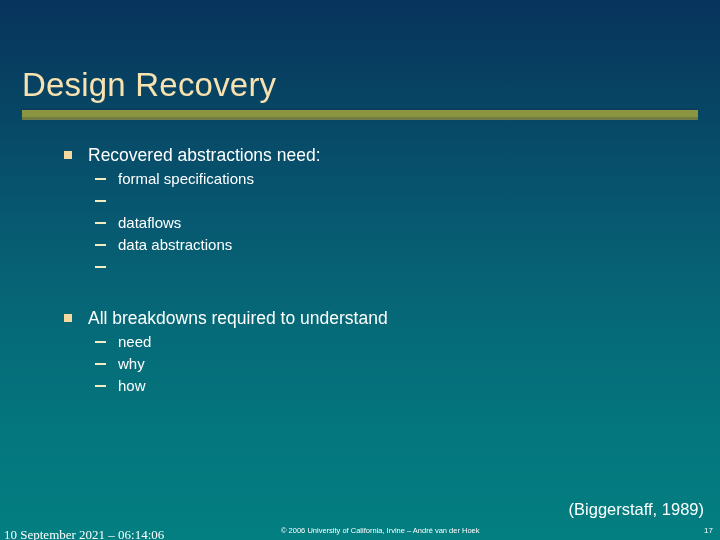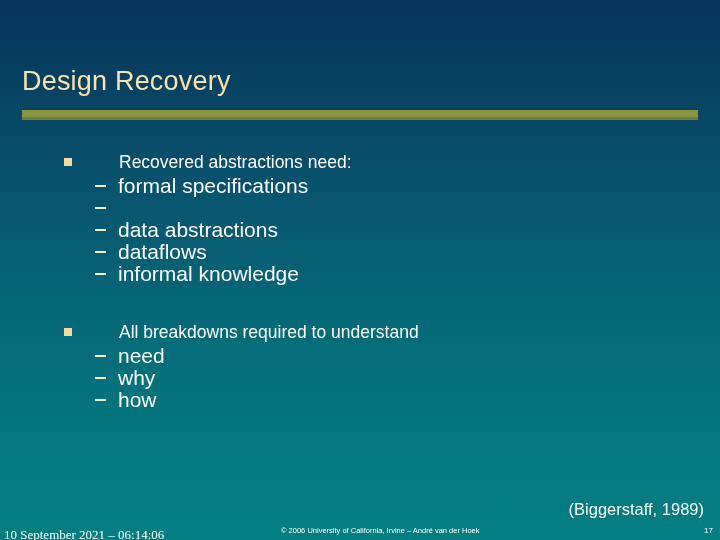--- a/index.html
+++ b/index.html
@@ -24,21 +24,21 @@
                 #04757d 78%,
                 #037f81 100%);
     overflow: hidden;
   }
 
   
   .title {
     position: absolute;
     left: 22px;
     top: 66px;
-    font-size: 27px;
+    font-size: 33px;
     letter-spacing: 0.2px;
     color: #f7e2b0;
     white-space: nowrap;
   }
 
   
   .rule-wrap {
     position: absolute;
     left: 22px;
     top: 108px;
@@ -60,23 +60,23 @@
   
   .body {
     position: absolute;
     left: 0;
     top: 138px;
     width: 720px;
   }
 
   .lvl1 {
     position: relative;
-    padding-left: 119px;
+    padding-left: 88px;
     min-height: 26px;
-    margin-top: 11px;
+    margin-top: 4px;
   }
   .lvl1 .sq {
     position: absolute;
     left: 64px;
     top: 9px;
     width: 8px;
     height: 8px;
     background: #f6d99f;
   }
   .lvl1 .txt {
@@ -93,21 +93,21 @@
   }
   .lvl2 .dash {
     position: absolute;
     left: 95px;
     top: 10px;
     width: 11px;
     height: 2px;
     background: #f3ecc0;
   }
   .lvl2 .txt {
-    font-size: 21px;
+    font-size: 15px;
     color: #ffffff;
     line-height: 22px;
     white-space: nowrap;
   }
 
   .group-gap { height: 23px; }
 
   
   .citation {
     position: absolute;
@@ -169,29 +169,28 @@
 
     <div class="lvl2">
       <span class="dash"></span>
       <span class="txt">formal specifications</span>
     </div>
     <div class="lvl2">
       <span class="dash"></span>
     </div>
     <div class="lvl2">
       <span class="dash"></span>
+      <span class="txt">dataflows</span>
+    </div>
+    <div class="lvl2">
+      <span class="dash"></span>
       <span class="txt">data abstractions</span>
     </div>
     <div class="lvl2">
       <span class="dash"></span>
-      <span class="txt">dataflows</span>
-    </div>
-    <div class="lvl2">
-      <span class="dash"></span>
-      <span class="txt">informal knowledge</span>
     </div>
 
     <div class="group-gap"></div>
 
     <div class="lvl1">
       <span class="sq"></span>
       <span class="txt">All breakdowns required to understand</span>
     </div>
 
     <div class="lvl2">

